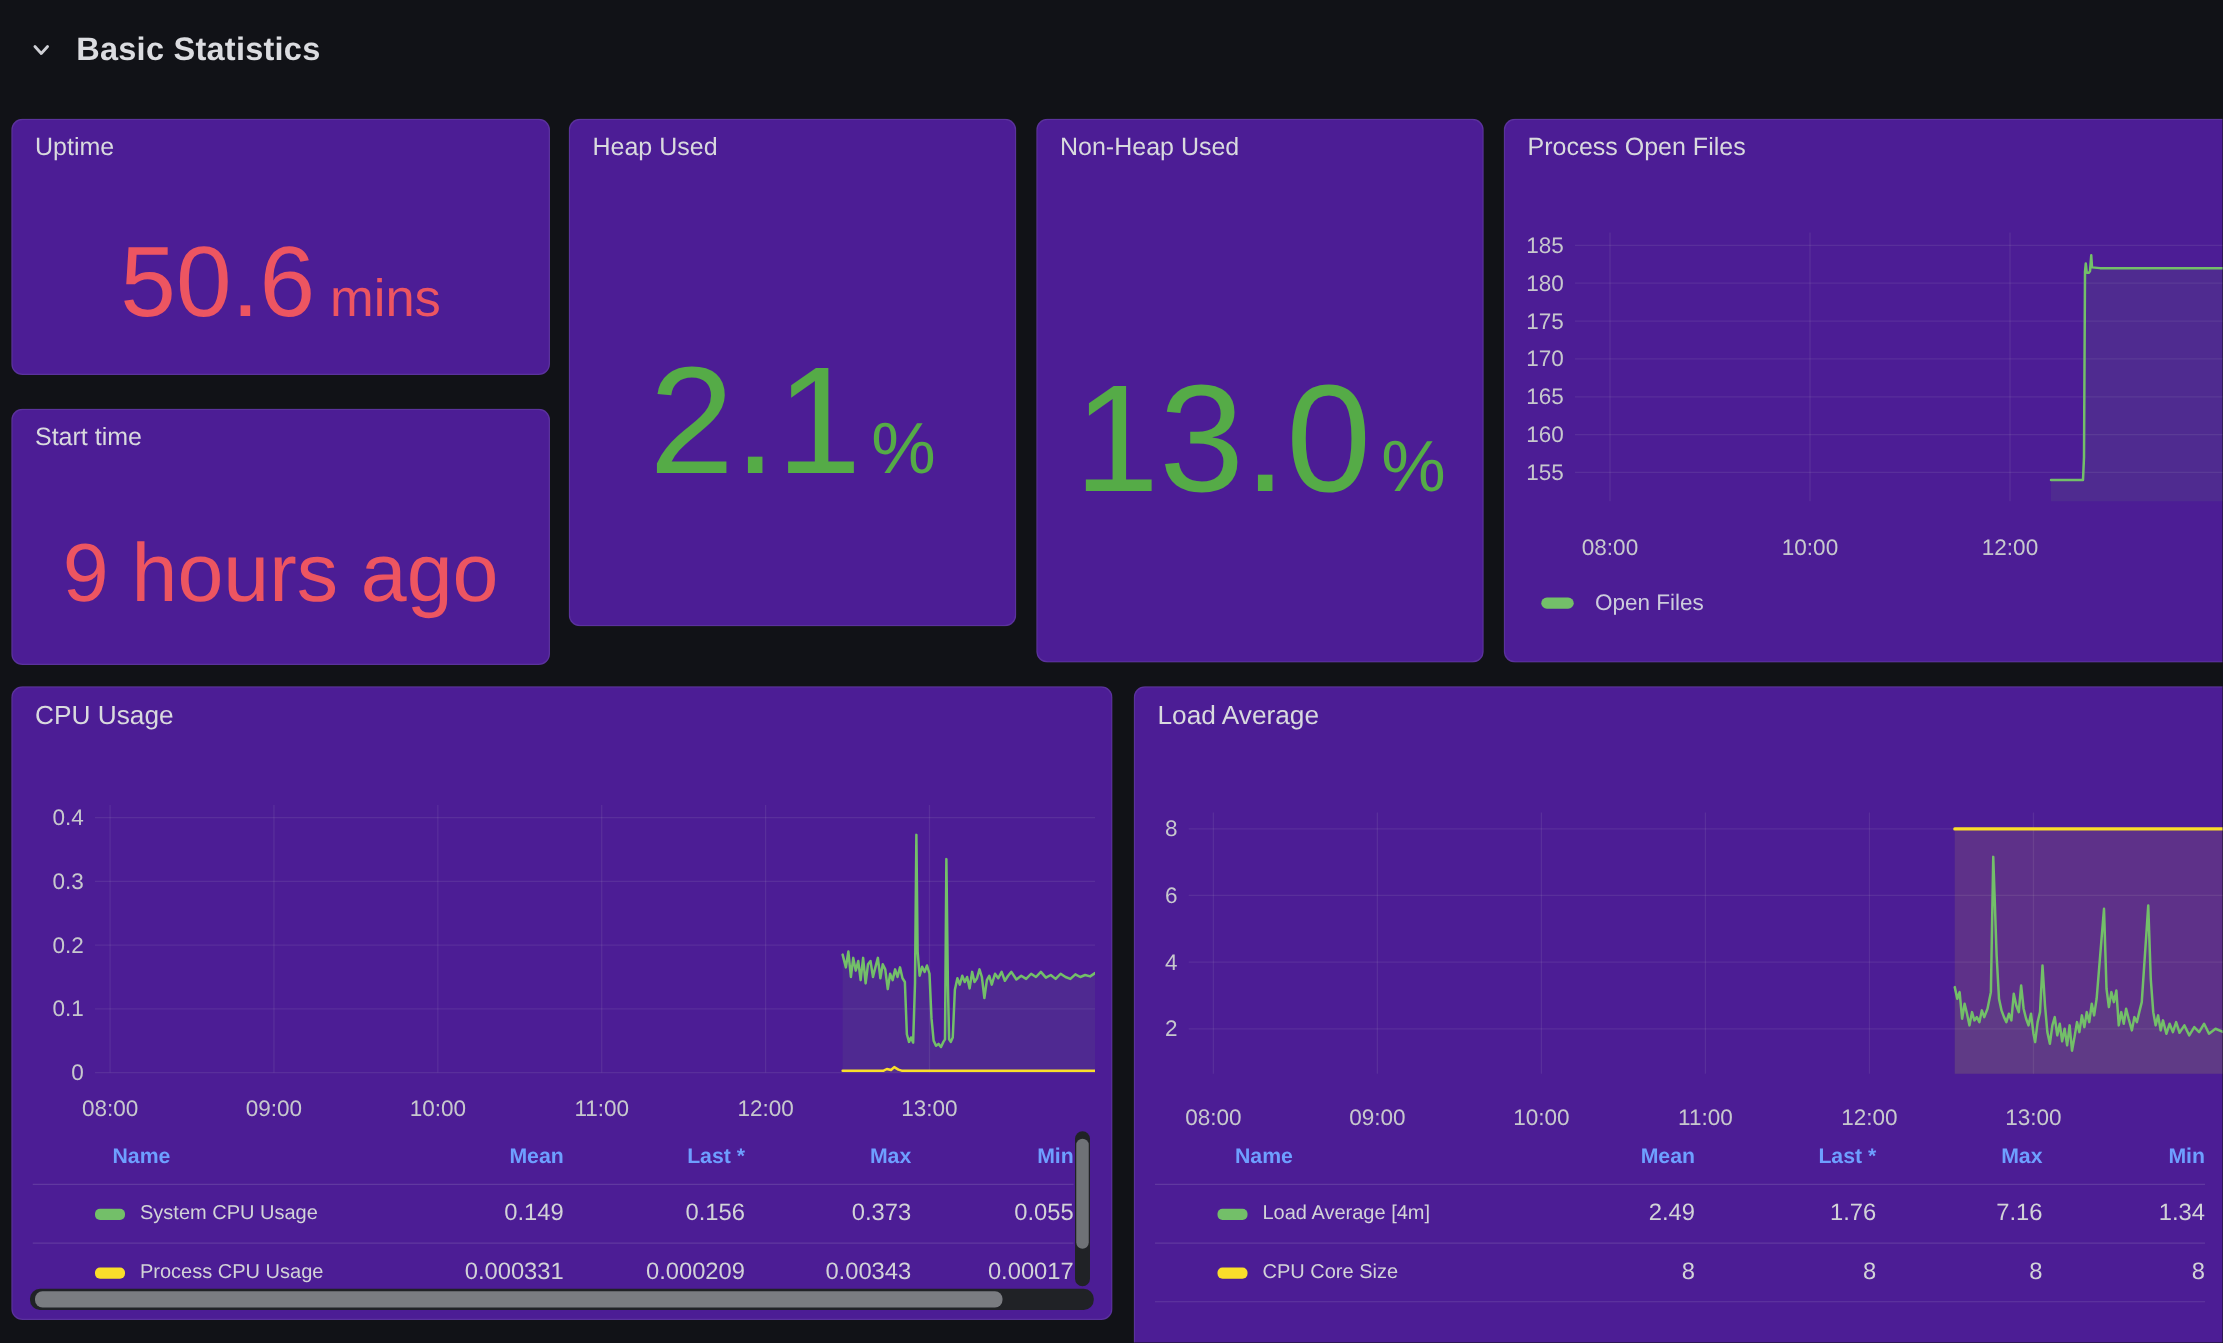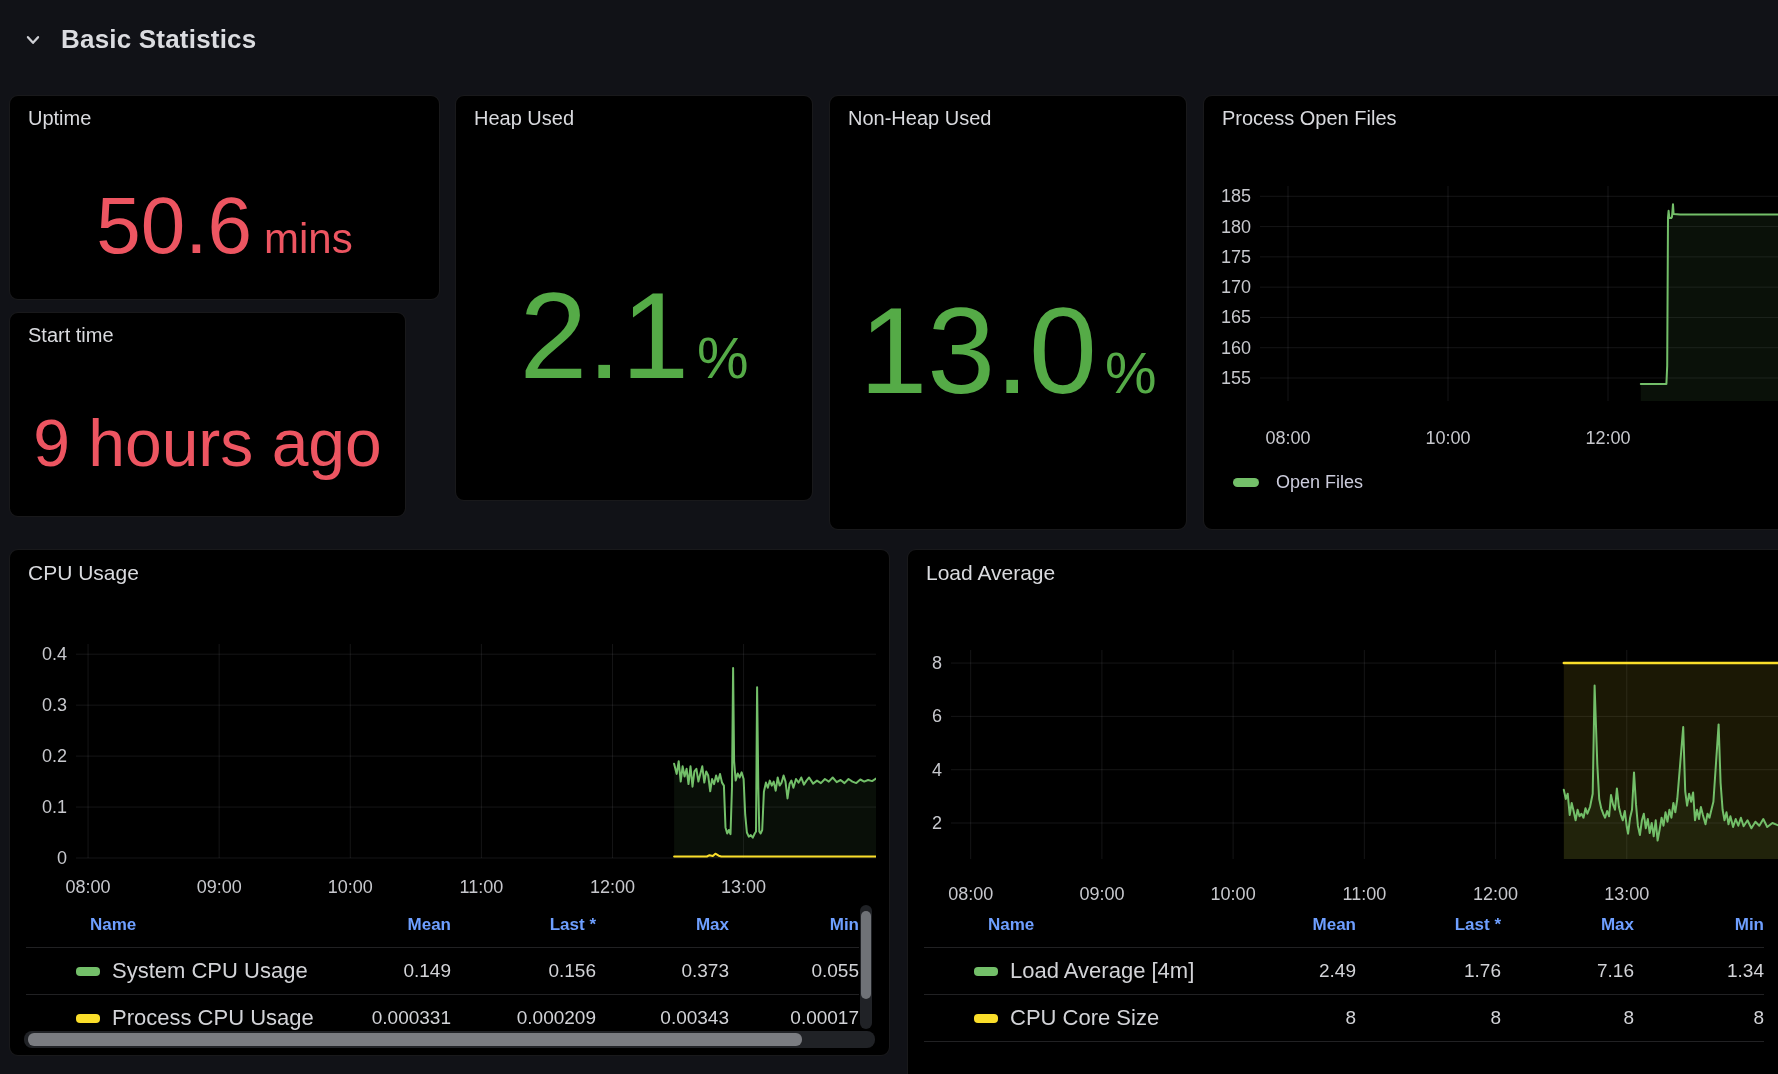--- a/index.html
+++ b/index.html
@@ -3,40 +3,40 @@
 <meta charset="utf-8">
 <style>
   * { box-sizing: border-box; }
   html,body { margin:0; padding:0; }
   body {
     width:1778px; height:1074px; overflow:hidden; position:relative;
     background:#111217; font-family:"Liberation Sans", sans-serif; color:#D2D3D7;
   }
   .section-header { position:absolute; left:24px; top:24px; display:flex; align-items:center; gap:19px; cursor:pointer; }
   .section-title { font-size:26px; font-weight:700; color:#DBDCE0; letter-spacing:.2px; }
-  .panel { position:absolute; background:#000000; border:1px solid rgba(204,204,220,.12); border-radius:9px; }
+  .panel { position:absolute; background:#4c1d95; border:1px solid rgba(204,204,220,.12); border-radius:9px; }
   .panel-title { position:absolute; left:18px; top:11px; font-size:20px; font-weight:500; color:#D9DADE; z-index:3; }
   .stat-area { position:absolute; left:0; right:0; top:0; bottom:0; display:flex; align-items:center; justify-content:center; }
   .stat-group { display:flex; align-items:baseline; gap:12px; line-height:1; }
   .stat-num  { font-weight:500; line-height:1; }
   .stat-unit { font-weight:500; line-height:1; }
   svg.chart { position:absolute; left:0; top:0; z-index:1; }
   svg text { font-family:"Liberation Sans", sans-serif; }
   .tick-label { fill:#C7C8CD; font-size:18px; }
   .legend-row { position:absolute; display:flex; align-items:center; gap:17px; z-index:2; }
   .legend-pill { width:26px; height:9px; border-radius:5px; display:inline-block; }
   .legend-label { font-size:18px; color:#CCCCDC; }
   .legend-table { position:absolute; z-index:2; overflow:hidden; }
   .lrow { display:grid; grid-template-columns:1fr 136px 145px 133px 130px; align-items:center;
           height:47px; border-bottom:1px solid rgba(204,204,220,.16); }
   .lrow.lhead { height:46px; border-bottom:1px solid rgba(204,204,220,.16); }
   .lhead span { color:#6E9FFF; font-size:17px; font-weight:600; }
   .lname-h { padding-left:64px; text-align:left; }
   .lval-h, .lval { text-align:right; }
-  .lname-cell { display:flex; align-items:center; gap:12px; padding-left:50px; font-size:22px; color:#D2D3D7; white-space:nowrap; }
+  .lname-cell { display:flex; align-items:center; gap:12px; padding-left:50px; font-size:16px; color:#D2D3D7; white-space:nowrap; }
   .swatch { width:24px; height:9px; border-radius:4px; flex:0 0 auto; }
   .lval { font-size:19px; color:#D2D3D7; }
   .vscroll { position:absolute; right:17px; top:355px; width:12px; height:124px; background:#202226; border-radius:6px; z-index:4; }
   .vthumb  { position:absolute; left:1px; top:6px; width:10px; height:88px; background:#6F7277; border-radius:5px; }
   .hscroll { position:absolute; left:14px; right:14px; top:481px; height:17px; background:#202226; border-radius:8px; z-index:5; }
   .hthumb  { position:absolute; left:4px; top:2px; height:13px; width:91%; background:#7A7C81; border-radius:6px; }
 </style>
 </head>
 <body>
 
@@ -52,21 +52,21 @@
 <div class="panel" style="left:9px;top:95px;width:431px;height:205px;">
   <div class="panel-title">Uptime</div>
   <div class="stat-area" style="padding-top:56px;">
     <div class="stat-group">
       <span class="stat-num" style="font-size:80px;color:#ED5561;">50.6</span>
       <span class="stat-unit" style="font-size:42px;color:#ED5561;">mins</span>
     </div>
   </div>
 </div>
 
-<div class="panel" style="left:9px;top:312px;width:397px;height:205px;">
+<div class="panel" style="left:9px;top:327px;width:431px;height:205px;">
   <div class="panel-title">Start time</div>
   <div class="stat-area" style="padding-top:56px;">
     <span class="stat-num" style="font-size:66px;color:#ED5561;white-space:nowrap;">9 hours ago</span>
   </div>
 </div>
 
 <div class="panel" style="left:455px;top:95px;width:358px;height:406px;">
   <div class="panel-title">Heap Used</div>
   <div class="stat-area" style="padding-top:76px;">
     <div class="stat-group" style="gap:8px;">

